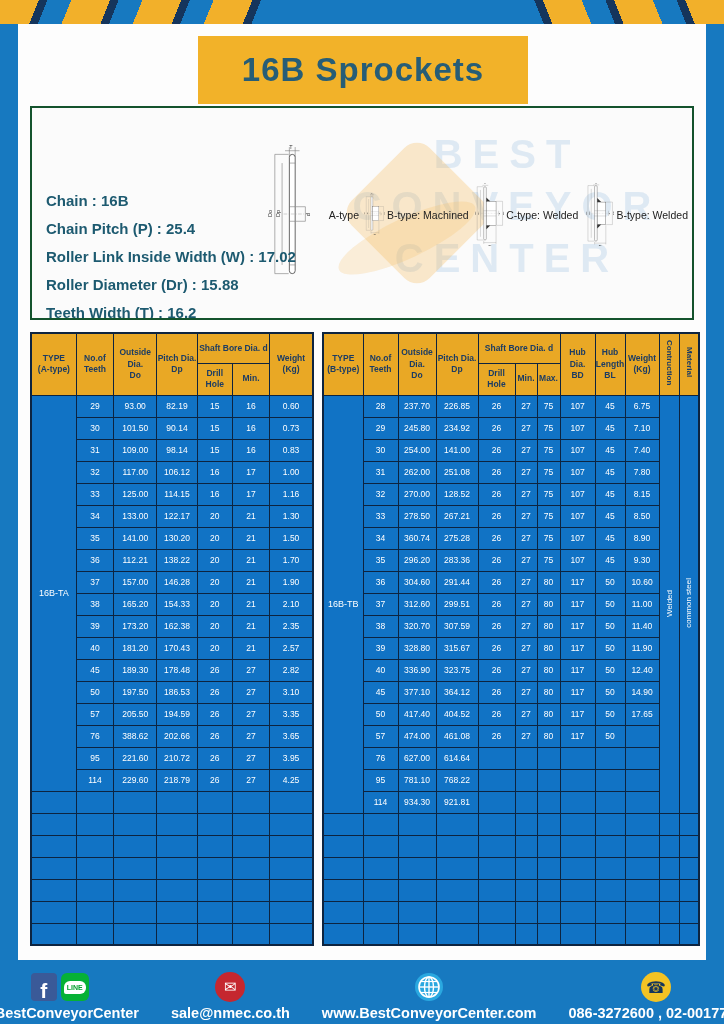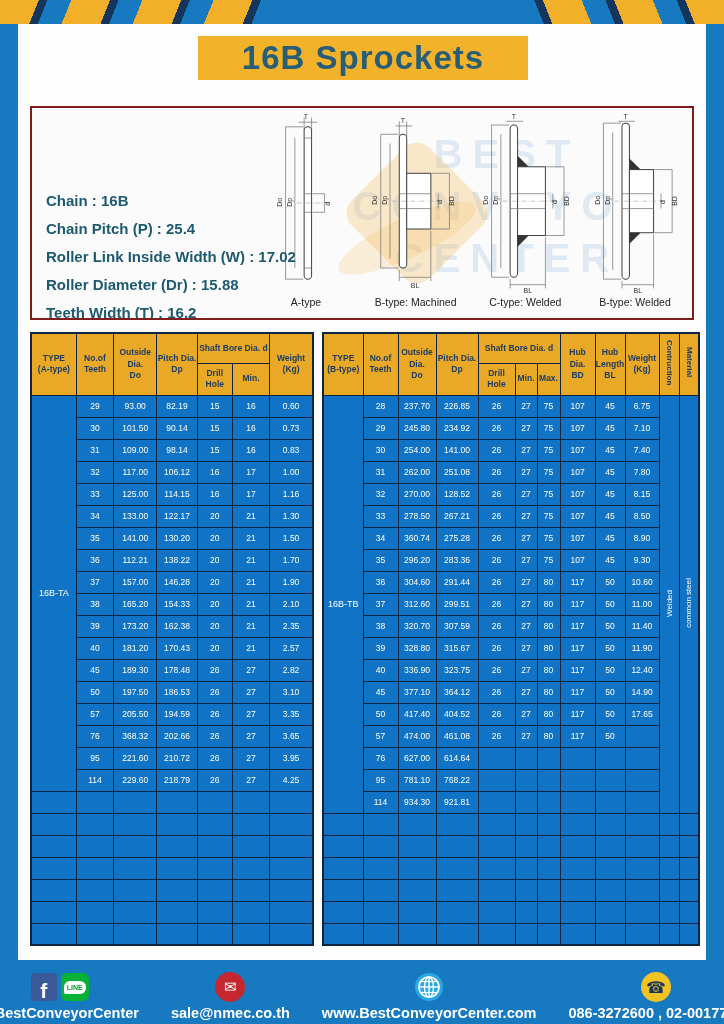--- a/index.html
+++ b/index.html
@@ -8,40 +8,40 @@
 
   
   .hazard { position:absolute; top:0; height:24px;
     background: repeating-linear-gradient(112deg, #f2b02a 0 36px, #15355c 36px 44px, #1779c0 44px 66px); }
   .hazard-left { left:0; width:270px; }
   .hazard-right { right:0; width:200px; transform:scaleX(-1); }
 
   .white-area { position:absolute; left:18px; top:24px; width:688px; height:936px; background:#fdfdfd; }
 
   
-  .title-banner { position:absolute; left:198px; top:36px; width:330px; height:44px;
+  .title-banner { position:absolute; left:198px; top:36px; width:330px; height:68px;
     background:#f2b229; display:flex; align-items:center; justify-content:center; }
   .title-banner span { font-size:33px; font-weight:800; color:#275d76; letter-spacing:1px; }
 
   
   .spec-box { position:absolute; left:30px; top:106px; width:664px; height:214px;
-    background:#fbfbfb; border:2px solid #7f1d1d; overflow:hidden;padding-left:44px; }
+    background:#fbfbfb; border:2px solid #14532d; overflow:hidden;padding-left:44px; }
   .spec-lines { position:absolute; left:14px; top:84px; width:260px; z-index:3; }
   .spec-line { font-size:15px; font-weight:bold; color:#1d5a70; margin-bottom:11px; white-space:nowrap; }
 
   .watermark { position:absolute; left:290px; top:20px; width:370px; height:190px; z-index:1; text-align:center; }
   .wm-line { font-size:40px; font-weight:800; letter-spacing:10px; color:rgba(140,180,220,0.26); line-height:52px; }
   .wm-star { position:absolute; left:40px; top:30px; width:110px; height:110px;
     background:rgba(245,185,90,0.30); transform:rotate(45deg); border-radius:18px; }
   .wm-star2 { position:absolute; left:10px; top:90px; width:150px; height:40px;
     background:rgba(245,185,90,0.22); border-radius:50%; transform:rotate(-25deg); }
 
   .drawings { position:absolute; right:4px; top:4px; width:435px; height:204px; z-index:2;
     display:flex; justify-content:space-between; }
-  .drawings figure { width:106px; display:flex; flex-direction:column; align-items:center; }
+  .drawings figure { width:106px; display:flex; align-items:center; }
   .drawings svg { width:104px; height:182px; }
   .drawings figcaption { font-size:10.5px; color:#222; margin-top:2px; white-space:nowrap; }
   .dline { stroke:#777; stroke-width:0.8; fill:none; }
   .dpart { stroke:#444; stroke-width:1.1; fill:#fff; }
   .dweld { fill:#333; stroke:none; }
   .dtext { font-size:7.5px; fill:#333; font-family:"Liberation Sans",sans-serif; }
   .dcenter { stroke:#999; stroke-width:0.6; stroke-dasharray:5 2 1 2; fill:none; }
 
   
   .tables { position:absolute; left:30px; top:332px; display:flex; gap:8px; }
@@ -372,21 +372,21 @@
           <tr>
             <td>57</td>
             <td>205.50</td>
             <td>194.59</td>
             <td>26</td>
             <td>27</td>
             <td>3.35</td>
           </tr>
           <tr>
             <td>76</td>
-            <td>368.32</td>
+            <td>388.62</td>
             <td>202.66</td>
             <td>26</td>
             <td>27</td>
             <td>3.65</td>
           </tr>
           <tr>
             <td>95</td>
             <td>221.60</td>
             <td>210.72</td>
             <td>26</td>

